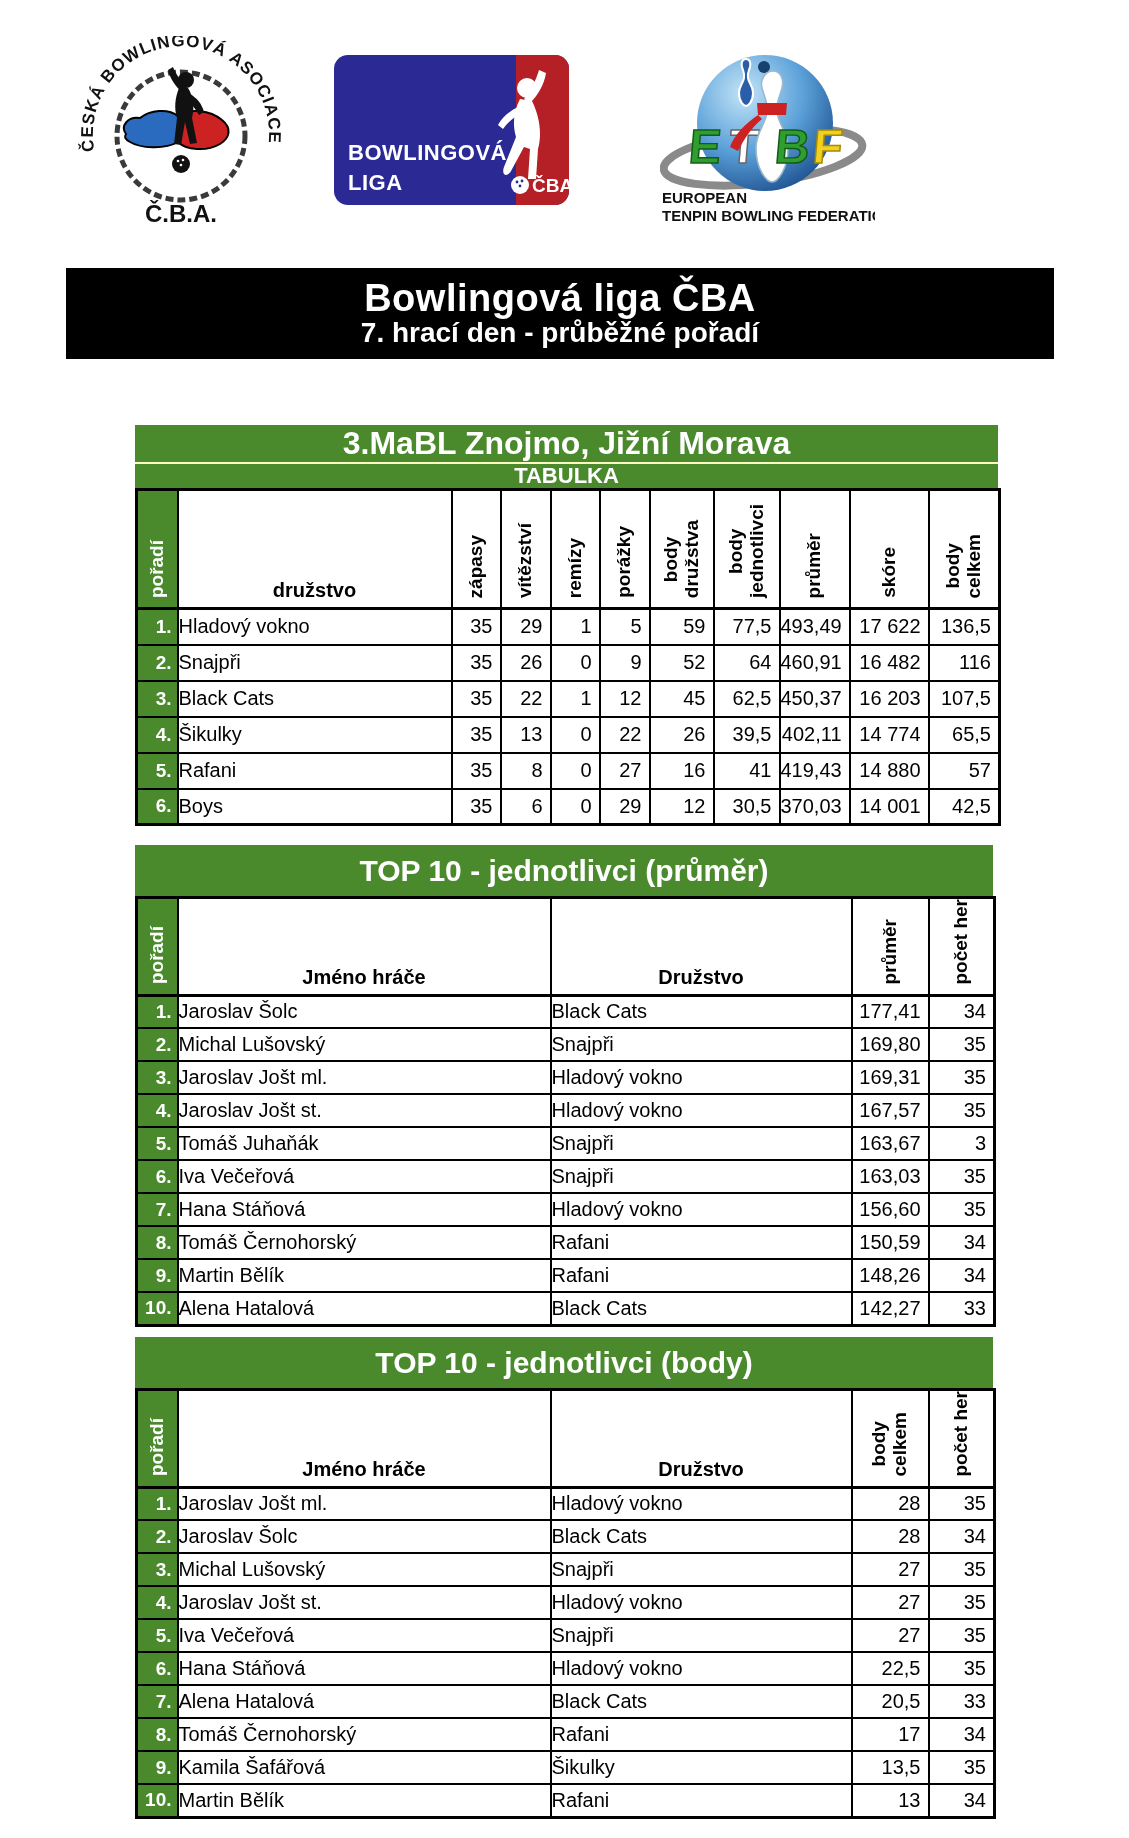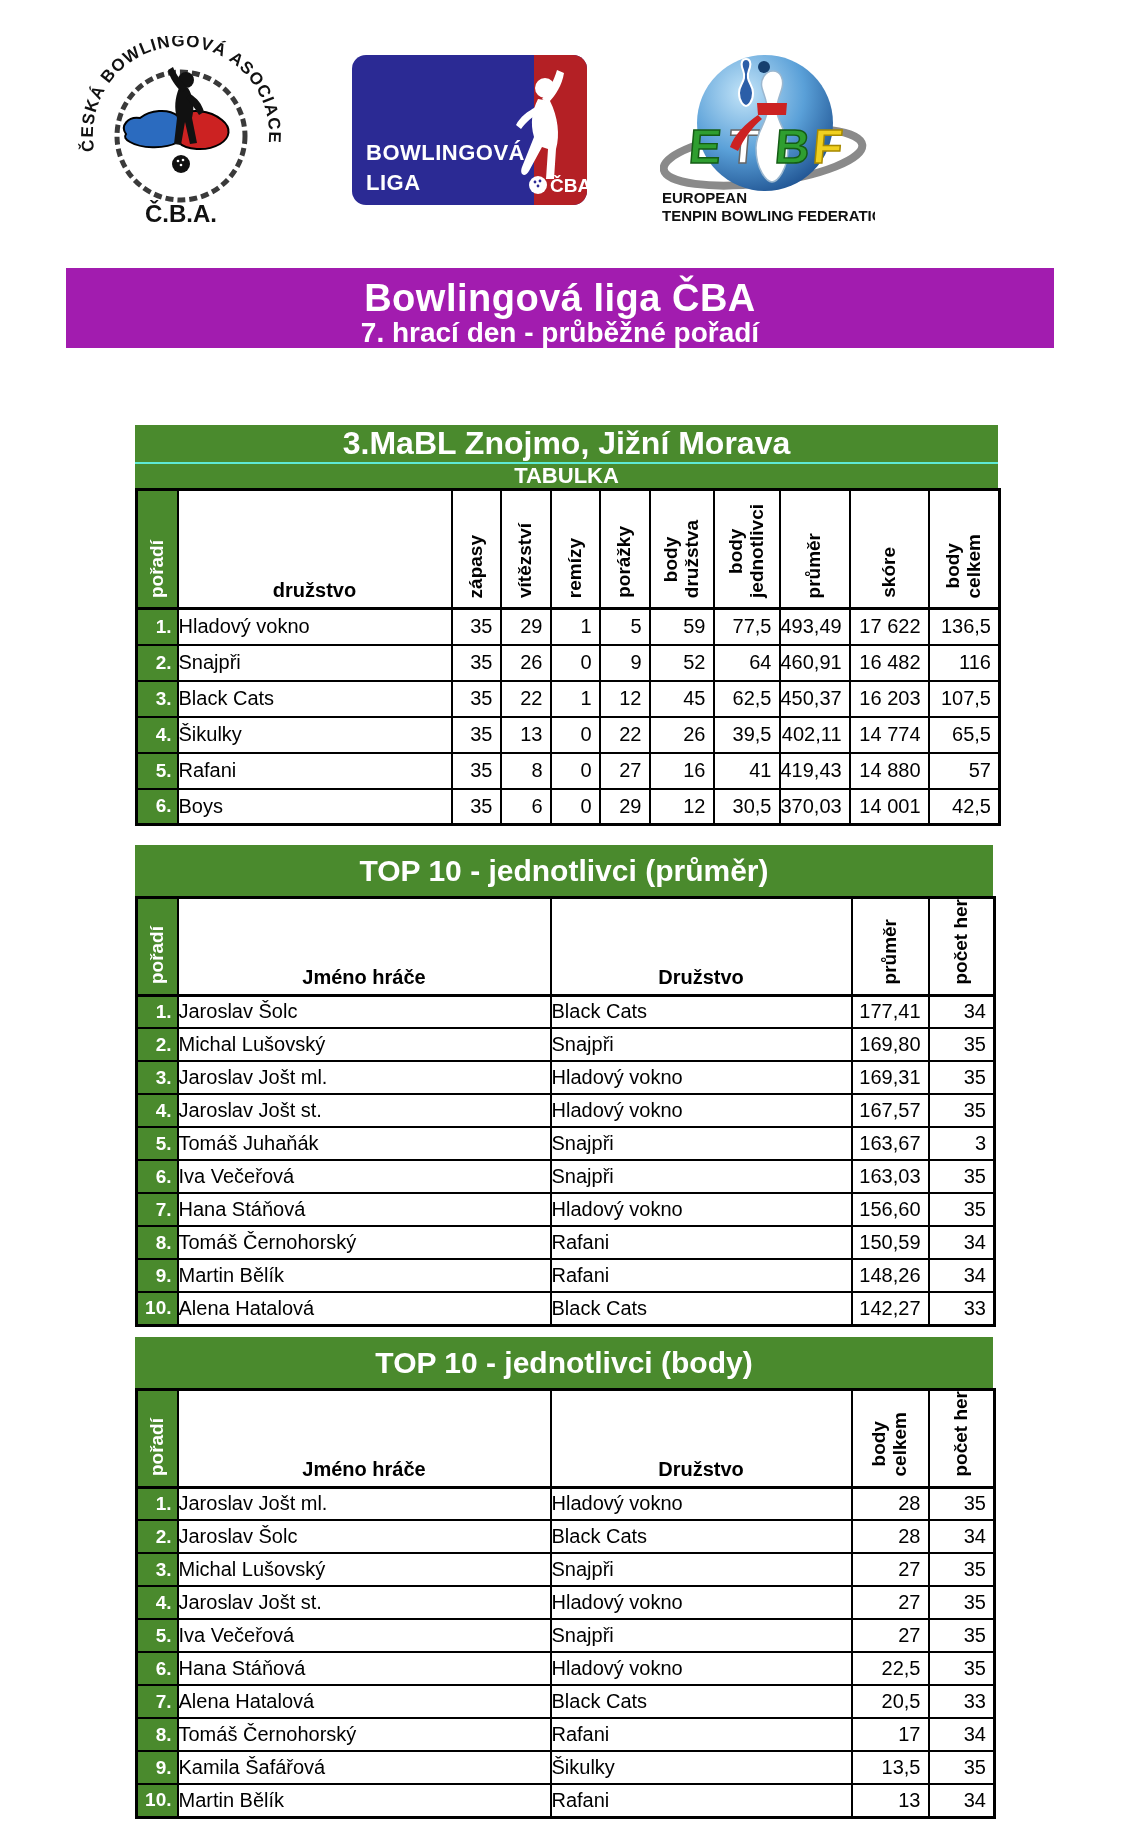--- a/index.html
+++ b/index.html
@@ -3,34 +3,34 @@
 <meta charset="utf-8">
 <style>
   * { margin:0; padding:0; box-sizing:border-box; }
   html,body { background:#ffffff; }
   body { font-family:"Liberation Sans","DejaVu Sans",sans-serif; }
   .page { position:relative; width:1129px; height:1838px; background:#fff; overflow:hidden; }
 
   
   .logo { position:absolute; }
   .logo-cba  { left:78px;  top:36px;  width:205px; height:195px; }
-  .logo-liga { left:352px; top:55px;  width:266px; height:150px; }
+  .logo-liga { left:334px; top:55px;  width:266px; height:150px; }
   .logo-etbf { left:660px; top:45px;  width:215px; height:180px; }
 
   
-  .banner { position:absolute; left:66px; top:268px; width:988px; height:80px;
-            background:#a21caf; color:#fff; text-align:center; }
+  .banner { position:absolute; left:66px; top:268px; width:988px; height:91px;
+            background:#000000; color:#fff; text-align:center; }
   .banner-title { font-size:38px; font-weight:bold; line-height:46px; padding-top:7px; letter-spacing:0.5px; }
   .banner-sub   { font-size:28px; font-weight:bold; line-height:24px; }
 
   
   .sec { position:absolute; background:#4a8a2d; color:#fff; text-align:center; font-weight:bold; }
   .sec1 { left:135px; top:425px; width:863px; height:63px; }
   .sec1-title { font-size:32px; line-height:37px; }
-  .sec1-sub   { font-size:22px; line-height:24px; border-top:2px solid #5eead4; }
+  .sec1-sub   { font-size:22px; line-height:24px; border-top:2px solid #fef9c3; }
   .sec-top { height:51px; width:858px; left:135px; }
   .sec2 { top:845px; }
   .sec3 { top:1337px;text-align:center; }
   .sec-top-title { font-size:30px; line-height:51px; }
 
   
   table { border-collapse:collapse; table-layout:fixed; position:absolute; background:#fff; }
   .tbl1 { left:135px; top:488px; width:863px; }
   .tbl2 { left:135px; top:896px; width:858px; }
   .tbl3 { left:135px; top:1388px; width:858px; }

